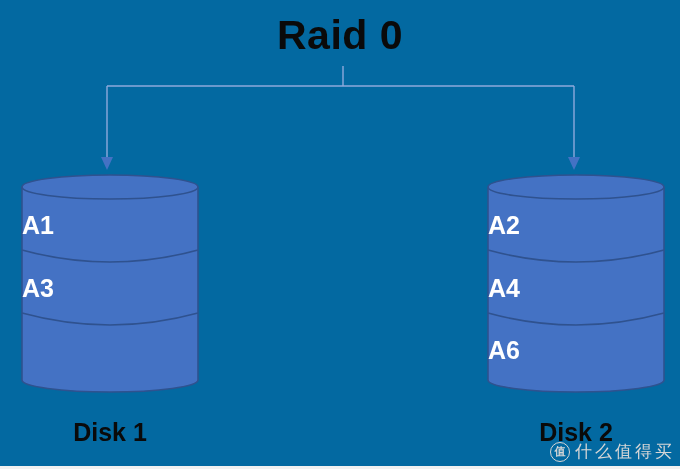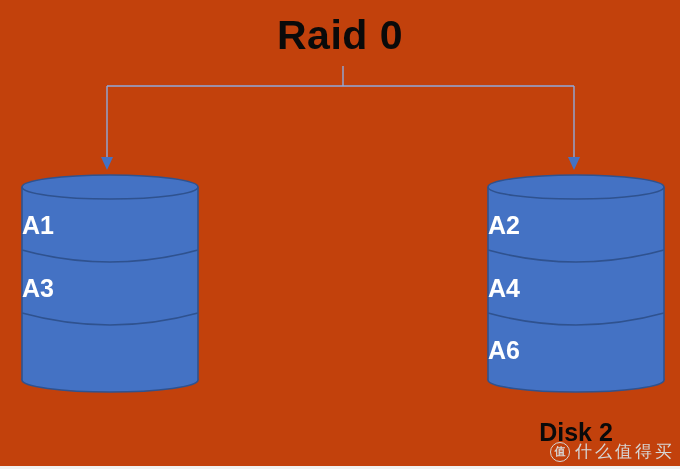--- a/index.html
+++ b/index.html
@@ -1,20 +1,20 @@
 <!DOCTYPE html>
 <html><head>
 <meta charset="utf-8">
 <style>
   html, body { margin: 0; padding: 0; background: #ffffff; }
   .canvas {
     position: relative;
     width: 680px;
     height: 469px;
-    background: #c2410c;
+    background: #0369a1;
     overflow: hidden;
     font-family: "Liberation Sans", sans-serif;
   }
   .title {
     position: absolute;
     top: 12px;
     left: 0;
     width: 680px;
     text-align: center;
     font-size: 41px;
@@ -136,20 +136,21 @@
     <ellipse cx="90" cy="17" rx="88" ry="12" stroke-width="1.6" fill="#4472C4" stroke="#2F528F"></ellipse>
   </svg>
 
   <div class="block-label col-1 row-1">A1</div>
   <div class="block-label col-1 row-2">A3</div>
 
   <div class="block-label col-2 row-1">A2</div>
   <div class="block-label col-2 row-2">A4</div>
   <div class="block-label col-2 row-3">A6</div>
 
+  <div class="disk-name col-1">Disk 1</div>
   <div class="disk-name col-2">Disk 2</div>
 
   <div class="watermark">
     <span class="watermark-logo">值</span>
     <span class="watermark-text">什么值得买</span>
   </div>
 
   <div class="bottom-edge"></div>
 
 </div>

